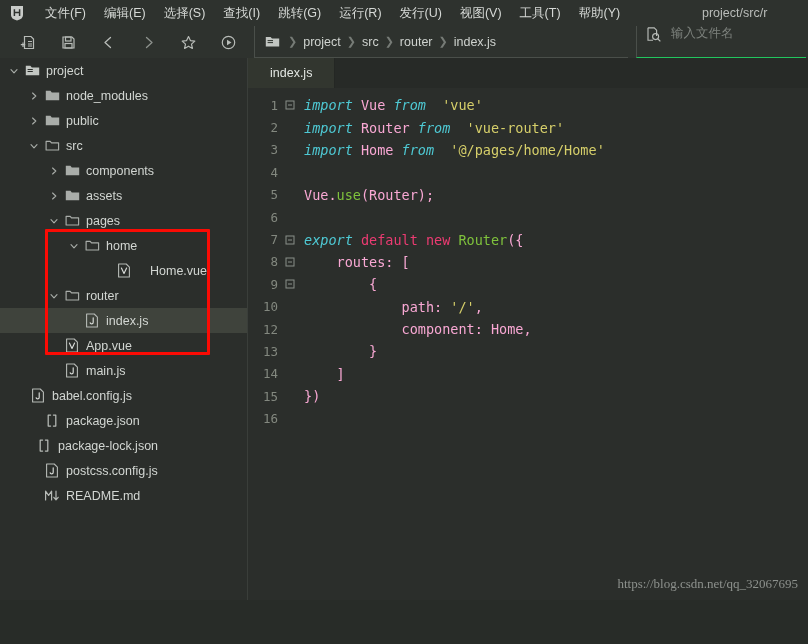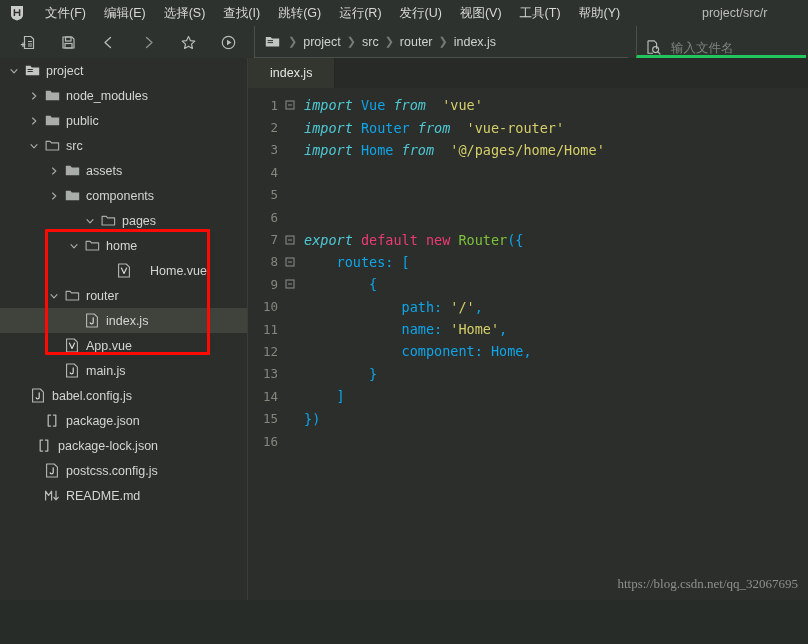--- a/index.html
+++ b/index.html
@@ -73,22 +73,22 @@
     white-space: nowrap; cursor: default;
   }
   .crumb-sep {
     color: #767b76; font-size: 11px;
     padding: 0 6px; user-select: none;
   }
   .crumb-folder { margin-right: 2px; display: flex; align-items: center; }
 
   .filesearch {
     flex: 0 0 170px;
-    display: flex; align-items: flex-end;
-    border-bottom: 3px solid #22c55e;
+    display: flex; align-items: flex-start;
+    border-bottom: 1px solid #22c55e;
     border-left: 1px solid #4a4f4a;
     padding-left: 8px;
     margin-right: 2px;
   }
   .filesearch .fs-icon { display: flex; align-items: center; margin-right: 10px; }
   .fs-input {
     background: transparent; border: 0; outline: 0;
     color: #d6d9d6; font-size: 12.5px;
     font-family: "Liberation Sans", sans-serif;
     width: 120px;
@@ -171,21 +171,21 @@
     user-select: none;
   }
   .fold svg { display: block; }
   .ctext { padding-left: 6px; color: #e4e7e2; }
 
   .tok-kw     { color: #4ec9d4; font-style: italic; }
   .tok-kw2    { color: #ec3b72; }
   .tok-str    { color: #d6cf6a; }
   .tok-fn     { color: #7fc23c; }
   .tok-cls    { color: #7fc23c; }
-  .tok-plain  { color: #0ea5e9; }
+  .tok-plain  { color: #f9a8d4; }
 
   .watermark {
     position: absolute; right: 10px; bottom: 8px;
     color: #8d918d; font-size: 13px;
     font-family: Liberation Serif, serif;
     user-select: none; pointer-events: none;
   }
 </style>
 </head>
 <body>
@@ -345,36 +345,36 @@
             <span class="tw">
               <svg width="10" height="10" viewBox="0 0 10 10" fill="none" stroke="#a7aba7" stroke-width="1.15" stroke-linecap="round" stroke-linejoin="round">
                 <path d="M3.6 2 L6.8 5 L3.6 8"></path>
               </svg>
             </span>
             <span class="ticon">
               <svg width="15" height="13" viewBox="0 0 15 13">
                 <path d="M0.8 1.8 H5.4 L6.8 3.4 H14.2 V11.3 H0.8 Z" fill="#a9ada9"></path>
               </svg>
             </span>
-            <span class="tlabel">assets</span>
+            <span class="tlabel">components</span>
           </div>
           <div class="tree-row" style="padding-left: 46px;">
             <span class="tw">
               <svg width="10" height="10" viewBox="0 0 10 10" fill="none" stroke="#a7aba7" stroke-width="1.15" stroke-linecap="round" stroke-linejoin="round">
                 <path d="M3.6 2 L6.8 5 L3.6 8"></path>
               </svg>
             </span>
             <span class="ticon">
               <svg width="15" height="13" viewBox="0 0 15 13">
                 <path d="M0.8 1.8 H5.4 L6.8 3.4 H14.2 V11.3 H0.8 Z" fill="#a9ada9"></path>
               </svg>
             </span>
-            <span class="tlabel">components</span>
-          </div>
-          <div class="tree-row" style="padding-left: 46px; margin-left: 36px;">
+            <span class="tlabel">assets</span>
+          </div>
+          <div class="tree-row" style="padding-left: 46px;">
             <span class="tw">
               <svg width="10" height="10" viewBox="0 0 10 10" fill="none" stroke="#a7aba7" stroke-width="1.15" stroke-linecap="round" stroke-linejoin="round">
                 <path d="M2 3.6 L5 6.8 L8 3.6"></path>
               </svg>
             </span>
             <span class="ticon">
               <svg width="15" height="13" viewBox="0 0 15 13" fill="none" stroke="#a9ada9" stroke-width="1.15" stroke-linejoin="round">
                 <path d="M1.1 11 V2.3 H5.2 L6.5 3.9 H13.6 V11 Z"></path>
               </svg>
             </span>
@@ -525,36 +525,35 @@
         </div>
       </div>
       <div class="code-area" id="code-area">
           <div class="code-line"><span class="lnum">1</span><span class="fold"><svg width="10" height="10" viewBox="0 0 10 10" fill="none" stroke="#8a8f8a" stroke-width="1">
                 <rect x="1" y="1" width="8" height="8"></rect>
                 <path d="M3 5 H7"></path>
               </svg></span><span class="ctext"><span class="tok-kw">import </span><span class="tok-plain">Vue </span><span class="tok-kw">from</span><span class="tok-plain">  </span><span class="tok-str">'vue'</span></span></div>
           <div class="code-line"><span class="lnum">2</span><span class="fold"></span><span class="ctext"><span class="tok-kw">import </span><span class="tok-plain">Router </span><span class="tok-kw">from</span><span class="tok-plain">  </span><span class="tok-str">'vue-router'</span></span></div>
           <div class="code-line"><span class="lnum">3</span><span class="fold"></span><span class="ctext"><span class="tok-kw">import </span><span class="tok-plain">Home </span><span class="tok-kw">from</span><span class="tok-plain">  </span><span class="tok-str">'@/pages/home/Home'</span></span></div>
           <div class="code-line"><span class="lnum">4</span><span class="fold"></span><span class="ctext"></span></div>
-          <div class="code-line"><span class="lnum">5</span><span class="fold"></span></div>
+          <div class="code-line"><span class="lnum">5</span><span class="fold"></span><span class="ctext"><span class="tok-plain">Vue.</span><span class="tok-fn">use</span><span class="tok-plain">(Router);</span></span></div>
           <div class="code-line"><span class="lnum">6</span><span class="fold"></span><span class="ctext"></span></div>
           <div class="code-line"><span class="lnum">7</span><span class="fold"><svg width="10" height="10" viewBox="0 0 10 10" fill="none" stroke="#8a8f8a" stroke-width="1">
                 <rect x="1" y="1" width="8" height="8"></rect>
                 <path d="M3 5 H7"></path>
               </svg></span><span class="ctext"><span class="tok-kw">export </span><span class="tok-kw2">default new </span><span class="tok-cls">Router</span><span class="tok-plain">({</span></span></div>
           <div class="code-line"><span class="lnum">8</span><span class="fold"><svg width="10" height="10" viewBox="0 0 10 10" fill="none" stroke="#8a8f8a" stroke-width="1">
                 <rect x="1" y="1" width="8" height="8"></rect>
                 <path d="M3 5 H7"></path>
               </svg></span><span class="ctext"><span class="tok-plain">    routes: [</span></span></div>
           <div class="code-line"><span class="lnum">9</span><span class="fold"><svg width="10" height="10" viewBox="0 0 10 10" fill="none" stroke="#8a8f8a" stroke-width="1">
                 <rect x="1" y="1" width="8" height="8"></rect>
                 <path d="M3 5 H7"></path>
               </svg></span><span class="ctext"><span class="tok-plain">        {</span></span></div>
           <div class="code-line"><span class="lnum">10</span><span class="fold"></span><span class="ctext"><span class="tok-plain">            path: </span><span class="tok-str">'/'</span><span class="tok-plain">,</span></span></div>
-          <div class="code-line"><span class="lnum">11</span><span class="fold"></span><span class="ctext"><span class="tok-plain">            name: </span><span class="tok-str">'Home'</span><span class="tok-plain">,</span></span></div>
           <div class="code-line"><span class="lnum">12</span><span class="fold"></span><span class="ctext"><span class="tok-plain">            component: Home,</span></span></div>
           <div class="code-line"><span class="lnum">13</span><span class="fold"></span><span class="ctext"><span class="tok-plain">        }</span></span></div>
           <div class="code-line"><span class="lnum">14</span><span class="fold"></span><span class="ctext"><span class="tok-plain">    ]</span></span></div>
           <div class="code-line"><span class="lnum">15</span><span class="fold"></span><span class="ctext"><span class="tok-plain">})</span></span></div>
           <div class="code-line"><span class="lnum">16</span><span class="fold"></span><span class="ctext"></span></div>
         </div>
       <div class="watermark">https://blog.csdn.net/qq_32067695</div>
     </div>
 
   </div>

